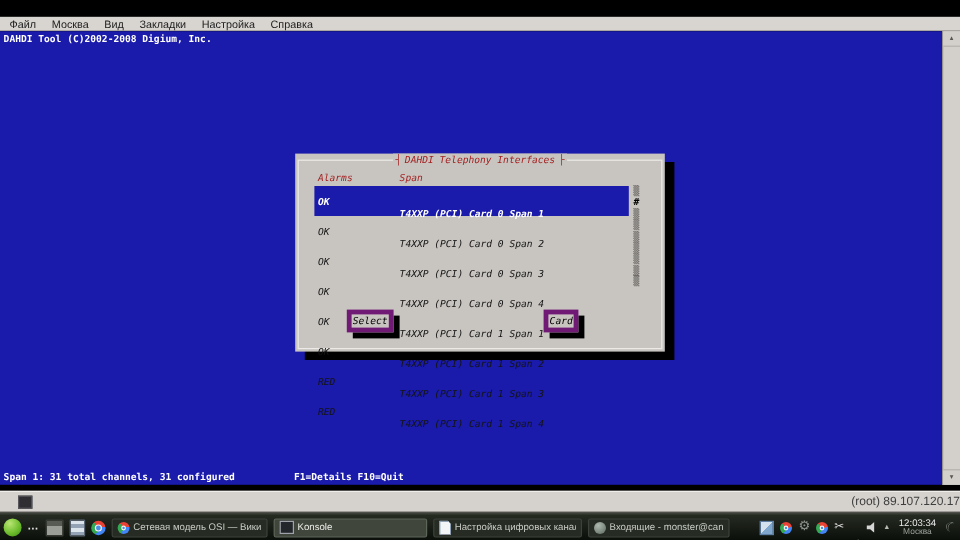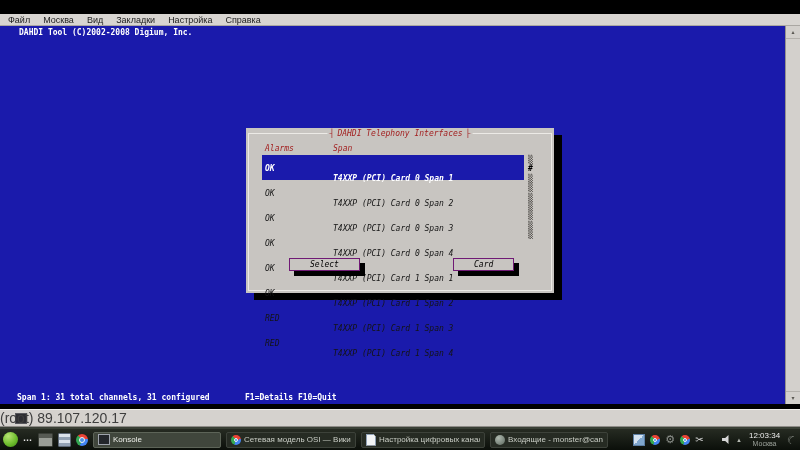--- a/index.html
+++ b/index.html
@@ -25,22 +25,22 @@
   
   .menubar{position:absolute;top:14px;left:0;width:800px;height:12px;background:#d8d5d1;
            border-bottom:1px solid #aaa7a2;display:flex;align-items:center;gap:13px;
            padding:0 8px;box-sizing:border-box;font-size:9px;color:#1c1c1c;}
   .menu-item{white-space:nowrap;}
 
   
   .terminal{position:absolute;top:26px;left:0;width:800px;height:383px;background:#000;}
   .term-blue{position:absolute;top:0;left:0;width:786px;height:378px;background:#1a1aab;
              font-family:"DejaVu Sans Mono",monospace;font-size:8px;color:#fff;}
-  .term-header{position:absolute;top:2px;left:3px;font-weight:bold;white-space:pre;margin-left:16px;}
-  .status-left{position:absolute;top:367px;left:3px;font-weight:bold;white-space:pre;margin-left:14px;}
+  .term-header{position:absolute;top:2px;left:3px;font-weight:bold;white-space:pre;}
+  .status-left{position:absolute;top:367px;left:3px;font-weight:bold;white-space:pre;}
   .status-right{position:absolute;top:367px;left:245px;font-weight:bold;white-space:pre;}
   .term-scrollbar{position:absolute;top:0;right:0;width:14px;height:378px;background:#d3d0cc;
                   border-left:1px solid #96938e;}
   .term-scrollbar .arr{position:absolute;left:0;width:14px;height:12px;text-align:center;
                        font-size:6px;line-height:12px;color:#5a5752;background:#d3d0cc;}
   .term-scrollbar .arr.up{top:0;border-bottom:1px solid #b4b1ac;}
   .term-scrollbar .arr.down{bottom:0;border-top:1px solid #b4b1ac;}
 
   
   .dialog{position:absolute;left:246px;top:102px;width:308px;height:165px;background:#c8c5c1;
@@ -55,31 +55,31 @@
   .col-alarms{left:19px;}
   .col-span{left:87px;}
   .listbox{position:absolute;left:16px;top:27px;width:262px;}
   .lrow{position:relative;height:25px;line-height:9.4px;white-space:pre;}
   .lrow .alarm{position:absolute;left:3px;}
   .lrow .spn{position:absolute;left:71px;}
   .lrow.selected{background:#1a1aab;color:#fff;font-weight:bold;}
   .dlg-scrollbar{position:absolute;left:282px;top:27px;line-height:9.4px;color:#55524e;}
   .sb-cell{display:block;height:9.4px;}
   .sb-thumb{color:#000;font-weight:bold;}
-  .nbtn{position:absolute;background:#c8c5c1;border:1px solid #701a75;color:#000;
-        line-height:11px;padding:0 20px;box-shadow:5px 5px 0 #000;white-space:pre;}
+  .nbtn{position:absolute;background:#c8c5c1;border:4px solid #701a75;color:#000;
+        line-height:11px;padding:0 1px;box-shadow:5px 5px 0 #000;white-space:pre;}
   .btn-select{left:43px;top:130px;}
   .btn-quit{left:207px;top:130px;}
 
   
   .tabbar{position:absolute;top:409px;left:0;width:800px;height:18px;background:#d5d2ce;
           border-top:1px solid #f0eeea;border-bottom:1px solid #8f8c88;
           display:flex;align-items:center;box-sizing:border-box;}
   .tab-icon{width:10px;height:9px;background:#2e2e33;border:1px solid #57575c;margin-left:15px;}
-  .tab-label{position:absolute;left:0;right:0;text-align:left;font-size:14px;color:#3e3e3e;}
+  .tab-label{position:absolute;left:0;right:0;text-align:right;font-size:10px;color:#3e3e3e;}
 
   
   .taskbar{position:absolute;top:427px;left:0;width:800px;height:23px;box-sizing:border-box;
            background:linear-gradient(#262b22,#0b0f0a);border-top:2px solid #3a4036;
            display:flex;align-items:center;gap:5px;padding:0 3px;}
   .start-btn{width:15px;height:15px;border-radius:50%;flex:0 0 auto;
              background:radial-gradient(circle at 35% 28%,#b8e573,#6fbe2e 55%,#3f8a14);}
   .dots{color:#e6e6e6;font-size:9px;font-weight:bold;letter-spacing:1px;line-height:10px;}
   .desk-icon{width:13px;height:12px;background:linear-gradient(#575b54 0 35%,#9a9e97 35%);
              border:1px solid #3a3e37;border-radius:1px;}
@@ -206,27 +206,27 @@
     <div class="tab-label">(root) 89.107.120.17</div>
   </div>
 
   <div class="taskbar">
     <span class="start-btn"></span>
     <span class="dots">⋯</span>
     <span class="desk-icon"></span>
     <span class="cab-icon"></span>
     <span class="chrome"></span>
 
+    <div class="task" style="width:130px">
+      <span class="chrome sm"></span>
+      <span class="lbl">Сетевая модель OSI — Вики</span>
+    </div>
     <div class="task active" style="width:128px">
       <span class="konsole-ico"></span>
       <span class="lbl">Konsole</span>
-    </div>
-    <div class="task" style="width:130px">
-      <span class="chrome sm"></span>
-      <span class="lbl">Сетевая модель OSI — Вики</span>
     </div>
     <div class="task" style="width:124px">
       <span class="doc-ico"></span>
       <span class="lbl">Настройка цифровых канал</span>
     </div>
     <div class="task" style="width:118px">
       <span class="mail-ico"></span>
       <span class="lbl">Входящие - monster@canm</span>
     </div>
 

